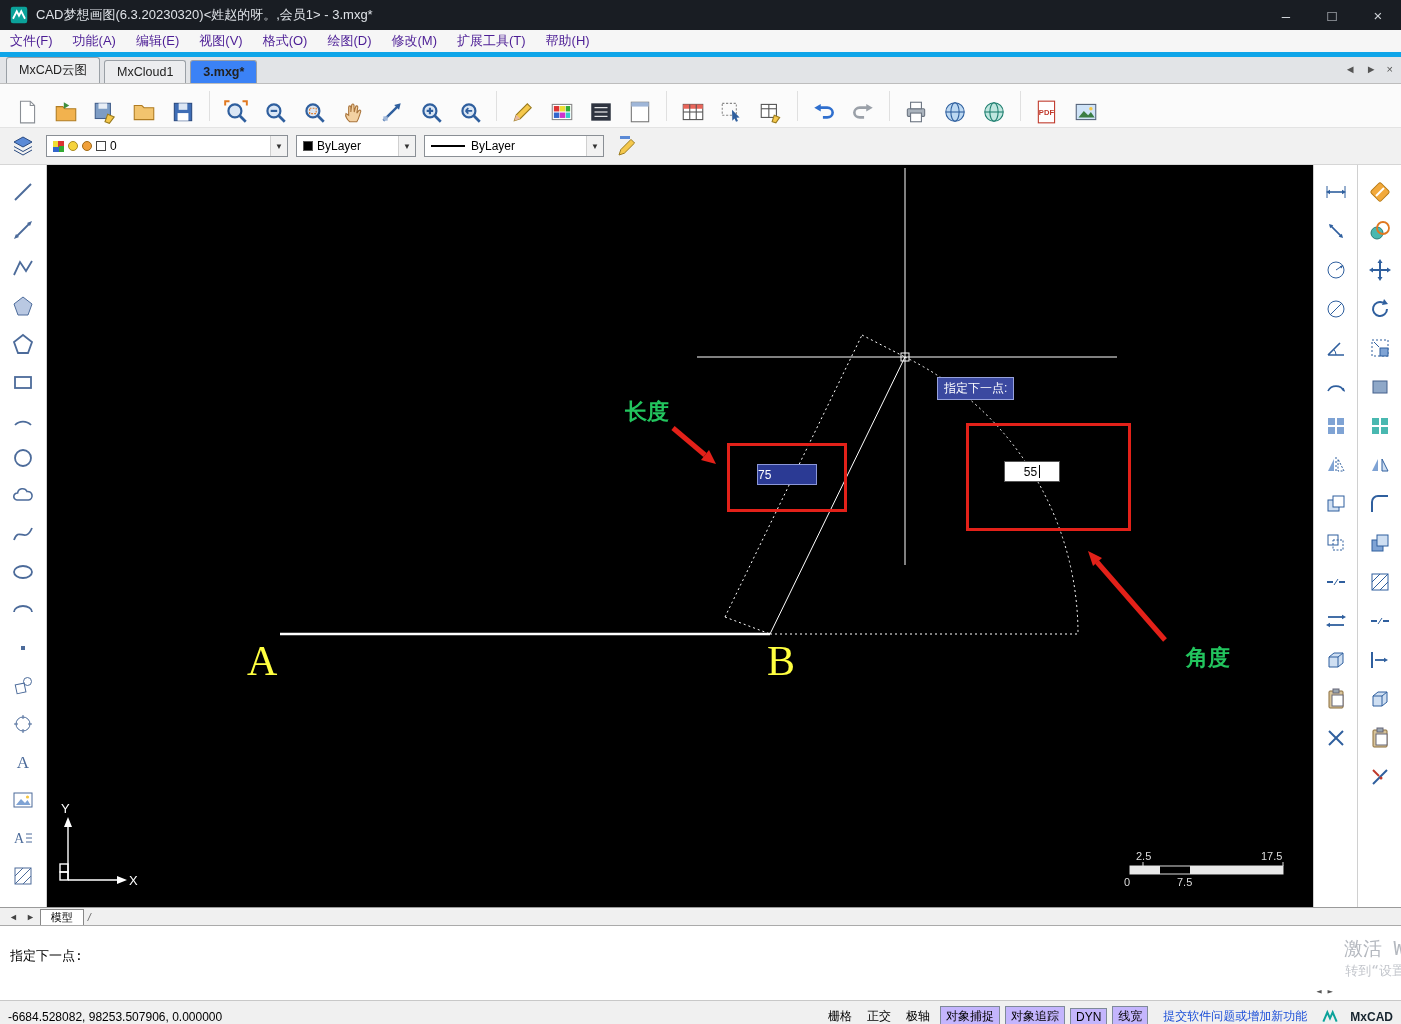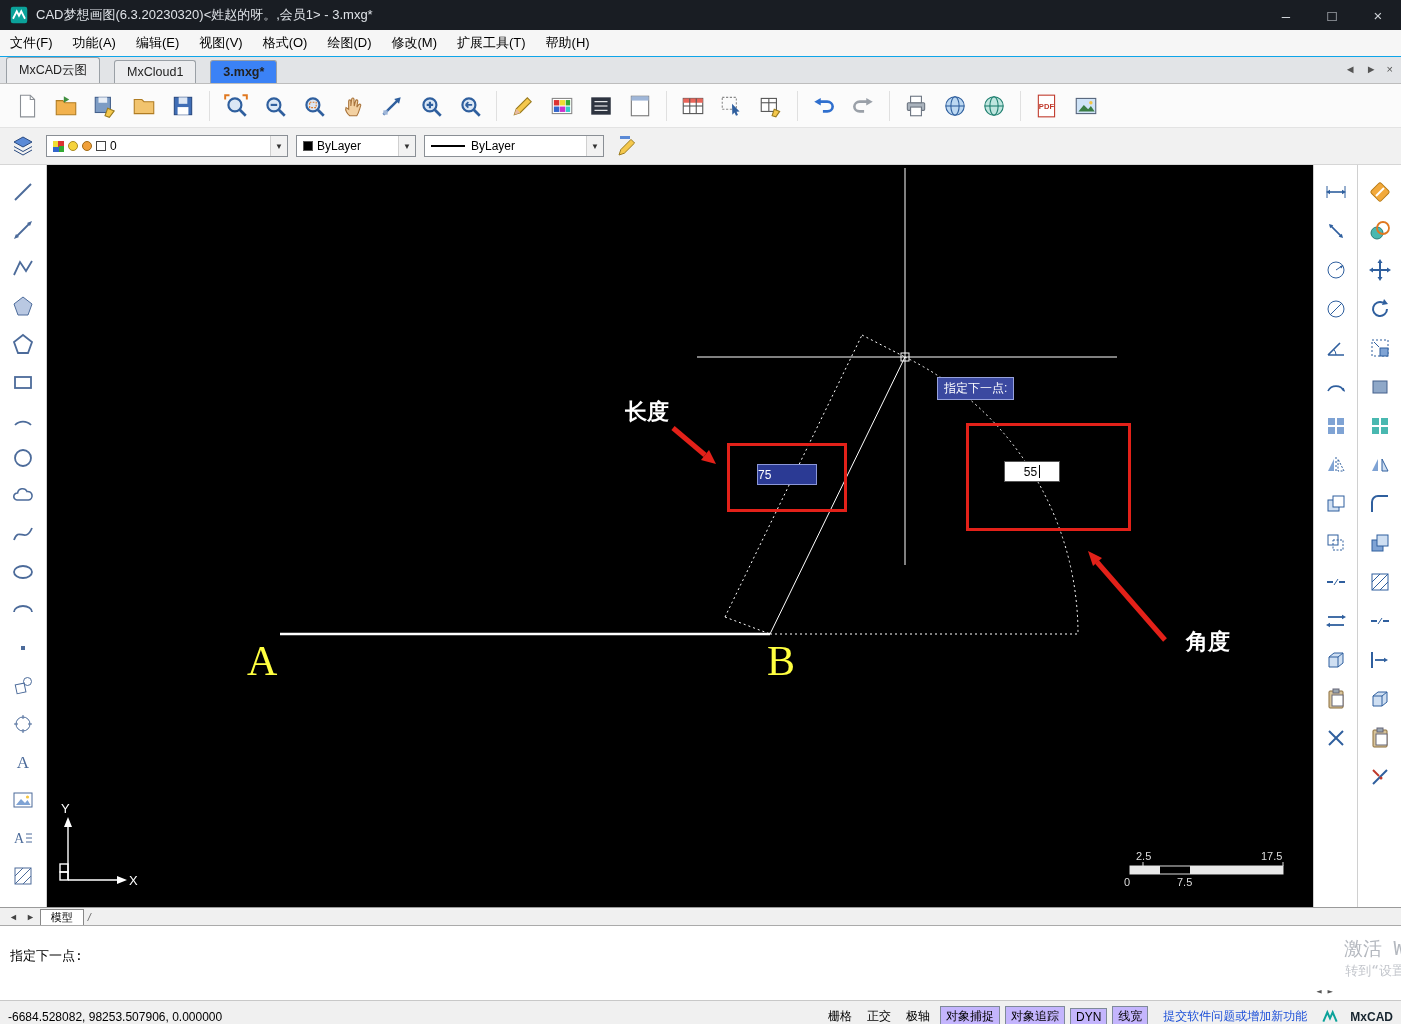--- a/index.html
+++ b/index.html
@@ -4,30 +4,30 @@
 <style>
 *{box-sizing:border-box;margin:0;padding:0}
 body{width:1401px;height:1024px;overflow:hidden;font-family:"Liberation Sans",sans-serif;background:#fff;font-size:13px}
 
 .titlebar{height:30px;background:#191d23;color:#dfe3e8;display:flex;align-items:center}
 .appicon{width:18px;height:18px;margin:0 8px 0 10px}
 .title-text{font-size:13px}
 .winbtns{margin-left:auto;display:flex;height:30px}
 .winbtn{width:46px;display:flex;align-items:center;justify-content:center;color:#cfd3d8;font-size:15px}
 
-.menubar{height:27px;background:#f6f6f6;display:flex;align-items:flex-start;color:#000000;border-bottom:1px solid #0ea5e9}
+.menubar{height:27px;background:#f6f6f6;display:flex;align-items:flex-start;color:#4c1d95;border-bottom:5px solid #0ea5e9}
 .menu-item{padding:0 10px;height:100%;display:flex;align-items:center}
 
 .tabbar{height:27px;background:#e2e4e7;display:flex;align-items:flex-end;padding-left:6px;position:relative;border-bottom:1px solid #bdbdbd}
-.tab{padding:4px 12px 4px;font-size:12.5px;border:1px solid #9aa0a6;border-bottom:none;background:#ecedef;margin-right:14px;border-radius:3px 3px 0 0;color:#222;white-space:nowrap}
+.tab{padding:4px 12px 4px;font-size:12.5px;border:1px solid #9aa0a6;border-bottom:none;background:#ecedef;margin-right:4px;border-radius:3px 3px 0 0;color:#222;white-space:nowrap}
 .tab.active{background:#3b82f6;font-weight:bold}
 .tabctrls{position:absolute;right:8px;top:6px;display:flex;gap:10px;color:#555;font-size:11px}
 
 .toolbar{height:44px;background:#fbfbfb;display:flex;align-items:center;padding-left:8px;gap:1px;border-bottom:1px solid #e3e3e3}
-.tbtn{width:38px;height:38px;display:flex;align-items:center;justify-content:center}
+.tbtn{width:38px;height:38px;display:flex;align-items:flex-end;justify-content:center}
 .tbtn svg{width:26px;height:26px}
 .tsep{width:7px;height:30px;border-right:1px solid #e0e0e0;margin-right:6px}
 
 .propsbar{height:37px;background:#f1f1f1;display:flex;align-items:center;padding-left:8px;gap:8px;border-bottom:1px solid #d6d6d6}
 .pico{width:30px;height:30px;display:flex;align-items:center;justify-content:center}
 .pico svg{width:24px;height:24px}
 .combo{background:#fff;border:1px solid #8a8f95;height:22px;display:flex;align-items:center;font-size:12px;padding-left:6px}
 .combo .arr{margin-left:auto;width:17px;height:20px;border-left:1px solid #d0d0d0;display:flex;align-items:center;justify-content:center;font-size:8px;color:#333;background:#f2f2f2}
 .mini{display:inline-block;margin-right:4px}
 .quad{width:11px;height:11px;background:conic-gradient(#d33 0 25%,#3a3 0 50%,#36c 0 75%,#ed3 0)}
@@ -42,21 +42,21 @@
 .pbtn{width:33px;height:33px;display:flex;align-items:center;justify-content:center}
 .pbtn svg{width:24px;height:24px}
 
 .canvas{position:relative;width:1266px;height:742px;background:#000;overflow:hidden}
 .cv{position:absolute;left:0;top:0}
 .redbox{position:absolute;border:3px solid #e32119}
 .dynblue{position:absolute;background:#2b3a94;border:1px solid #8b97d8;color:#fff;font-size:12px;display:flex;align-items:center;padding-left:0}
 .dynwhite{position:absolute;background:#fff;border:1px solid #555;color:#000;font-size:12px;display:flex;align-items:center;justify-content:center}
 .caret{width:1px;height:13px;background:#000;margin-left:2px}
 .prompt{position:absolute;background:#3b49a0;border:1px solid #97a2dd;color:#fff;font-size:12px;padding:2px 6px;white-space:nowrap}
-.annot{position:absolute;color:#ffffff;font-size:22px;font-weight:bold}
+.annot{position:absolute;color:#22c55e;font-size:22px;font-weight:bold}
 .ptlabel{position:absolute;color:#ffff40;font-size:42px;font-family:"Liberation Serif",serif}
 
 .sheetbar{height:18px;background:#f0f0f0;display:flex;align-items:center;border-top:1px solid #9a9a9a;font-size:11px;padding-left:6px;gap:2px}
 .sheet-arr{color:#444;font-size:9px;padding:0 3px}
 .sheettab{border:1px solid #888;border-bottom:none;background:#fff;padding:0 10px 1px;font-size:11px;position:relative;top:1px}
 .slash{color:#666;margin-left:2px;font-style:italic}
 
 .command{height:75px;background:#fff;font-family:"DejaVu Sans Mono",monospace;font-size:13px;color:#000;padding:4px 10px;position:relative;border-top:1px solid #aaa}
 .cmdline{height:17px;line-height:17px;white-space:pre}
 .watermark{position:absolute;right:-4px;top:10px;text-align:right;color:#b4b8bf}
@@ -491,21 +491,21 @@
     <div class="ptlabel" style="left:720px;top:472px">B</div>
     <div class="prompt" style="left:890px;top:212px">指定下一点:</div>
     <div class="redbox" style="left:680px;top:278px;width:120px;height:69px"></div>
     <div class="dynblue" style="left:710px;top:299px;width:60px;height:21px">75</div>
     <div class="redbox" style="left:919px;top:258px;width:165px;height:108px"></div>
     <div class="dynwhite" style="left:957px;top:296px;width:56px;height:21px">
         <span>55</span>
         <span class="caret"></span>
       </div>
     <div class="annot" style="left:578px;top:232px">长度</div>
-    <div class="annot" style="left:1139px;top:462px">角度</div>
+    <div class="annot" style="left:1139px;top:478px">角度</div>
   </div>
 
   <div class="rpal">
     <span class="pbtn">
         <svg viewBox="0 0 24 24">
           <line x1="4" y1="12" x2="20" y2="12" stroke="#2f5f9e" stroke-width="1.6"></line>
           <polygon points="2,12 6,9.8 6,14.2" fill="#2f5f9e"></polygon>
           <polygon points="22,12 18,9.8 18,14.2" fill="#2f5f9e"></polygon>
           <line x1="3" y1="6" x2="3" y2="18" stroke="#2f5f9e"></line>
           <line x1="21" y1="6" x2="21" y2="18" stroke="#2f5f9e"></line>

